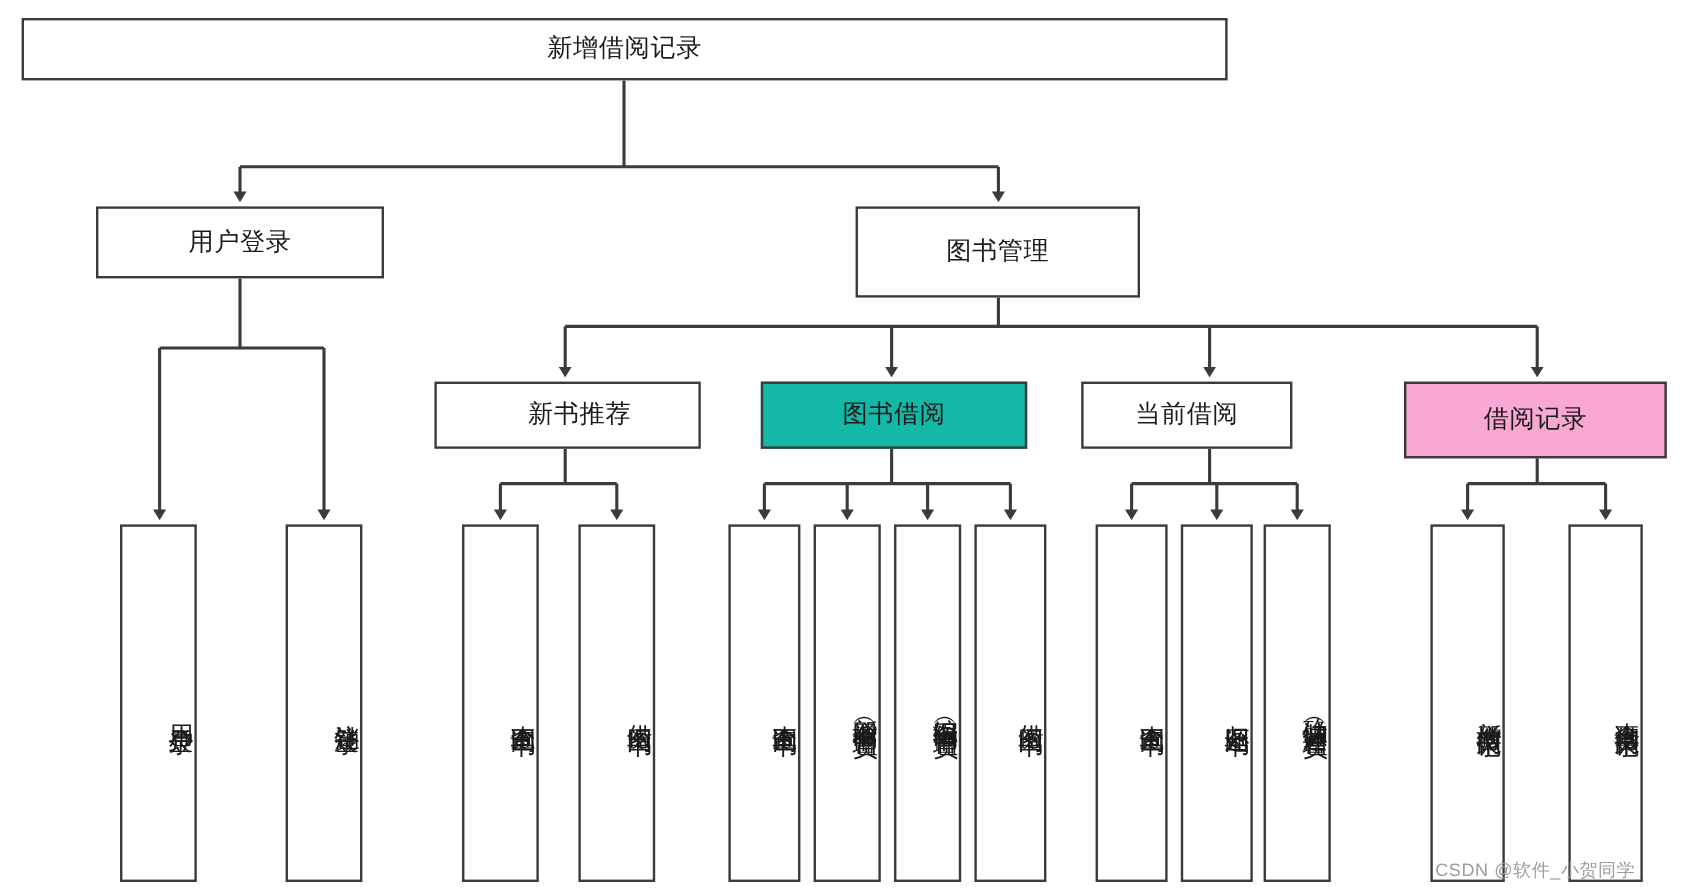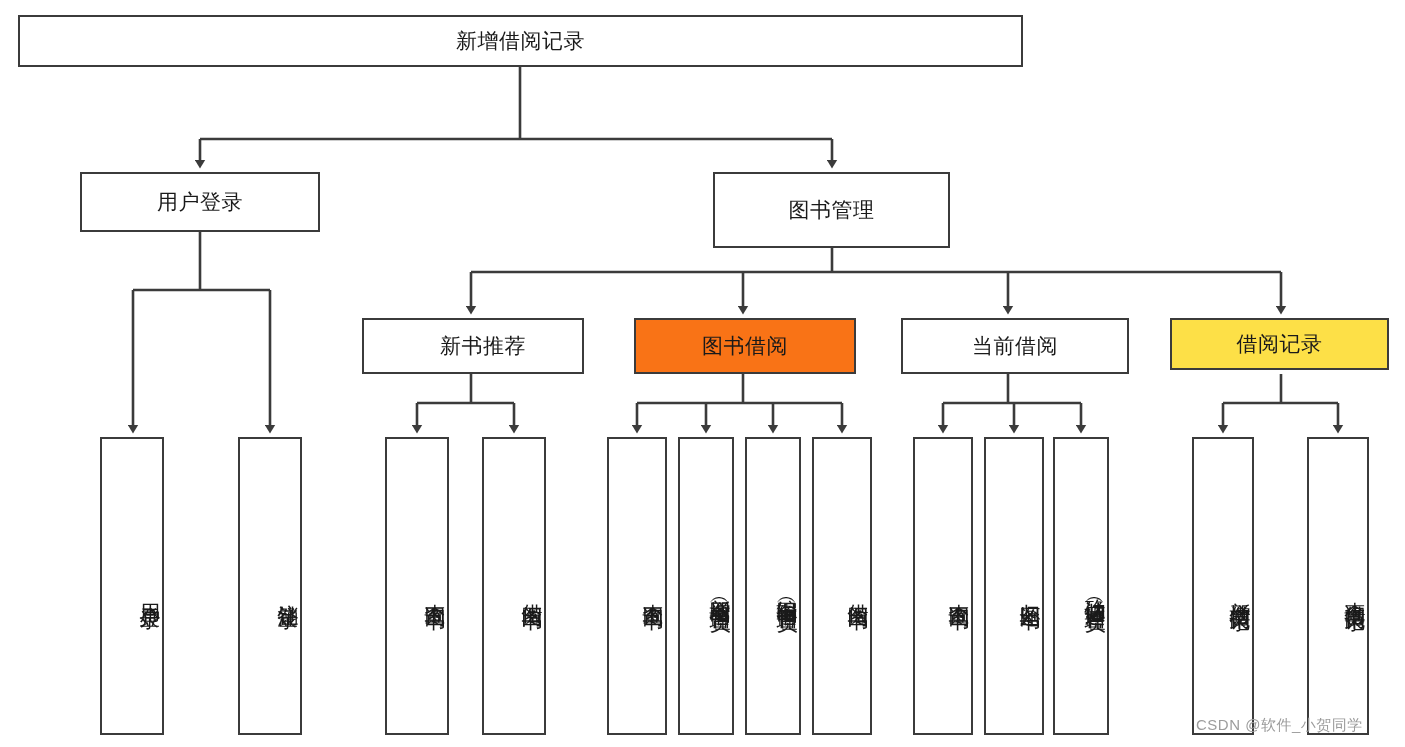--- a/index.html
+++ b/index.html
@@ -125,27 +125,27 @@
       </div>
       <div class="node horiz" style="left: 80px; top: 172px; width: 240px; height: 60px; border-color: rgb(59, 59, 59); background: rgb(255, 255, 255); color: rgb(26, 26, 26);">
         <span>用户登录</span>
       </div>
       <div class="node horiz" style="left: 713px; top: 172px; width: 237px; height: 76px; border-color: rgb(59, 59, 59); background: rgb(255, 255, 255); color: rgb(26, 26, 26);">
         <span>图书管理</span>
       </div>
       <div class="node horiz" style="left: 362px; top: 318px; width: 222px; height: 56px; border-color: rgb(59, 59, 59); background: rgb(255, 255, 255); color: rgb(26, 26, 26); padding-left: 20px;">
         <span>新书推荐</span>
       </div>
-      <div class="node horiz" style="left: 634px; top: 318px; width: 222px; height: 56px; border-color: rgb(59, 59, 59); background: #f97316; color: rgb(26, 26, 26);">
+      <div class="node horiz" style="left: 634px; top: 318px; width: 222px; height: 56px; border-color: rgb(59, 59, 59); background: #14b8a6; color: rgb(26, 26, 26);">
         <span>图书借阅</span>
       </div>
-      <div class="node horiz" style="left: 901px; top: 318px; width: 228px; height: 56px; border-color: rgb(59, 59, 59); background: rgb(255, 255, 255); color: rgb(26, 26, 26);">
+      <div class="node horiz" style="left: 901px; top: 318px; width: 176px; height: 56px; border-color: rgb(59, 59, 59); background: rgb(255, 255, 255); color: rgb(26, 26, 26);">
         <span>当前借阅</span>
       </div>
-      <div class="node horiz" style="left: 1170px; top: 318px; width: 219px; height: 52px; border-color: rgb(59, 59, 59); background: #fde047; color: rgb(26, 26, 26);">
+      <div class="node horiz" style="left: 1170px; top: 318px; width: 219px; height: 64px; border-color: rgb(59, 59, 59); background: #f9a8d4; color: rgb(26, 26, 26);">
         <span>借阅记录</span>
       </div>
       <div class="node vert" style="left: 100px; top: 437px; width: 64px; height: 298px; border-color: rgb(59, 59, 59); background: rgb(255, 255, 255); color: rgb(26, 26, 26);">
         <span class="vlabel">用户登录</span>
       </div>
       <div class="node vert" style="left: 238px; top: 437px; width: 64px; height: 298px; border-color: rgb(59, 59, 59); background: rgb(255, 255, 255); color: rgb(26, 26, 26);">
         <span class="vlabel">注销登录</span>
       </div>
       <div class="node vert" style="left: 385px; top: 437px; width: 64px; height: 298px; border-color: rgb(59, 59, 59); background: rgb(255, 255, 255); color: rgb(26, 26, 26);">
         <span class="vlabel">查询图书</span>

